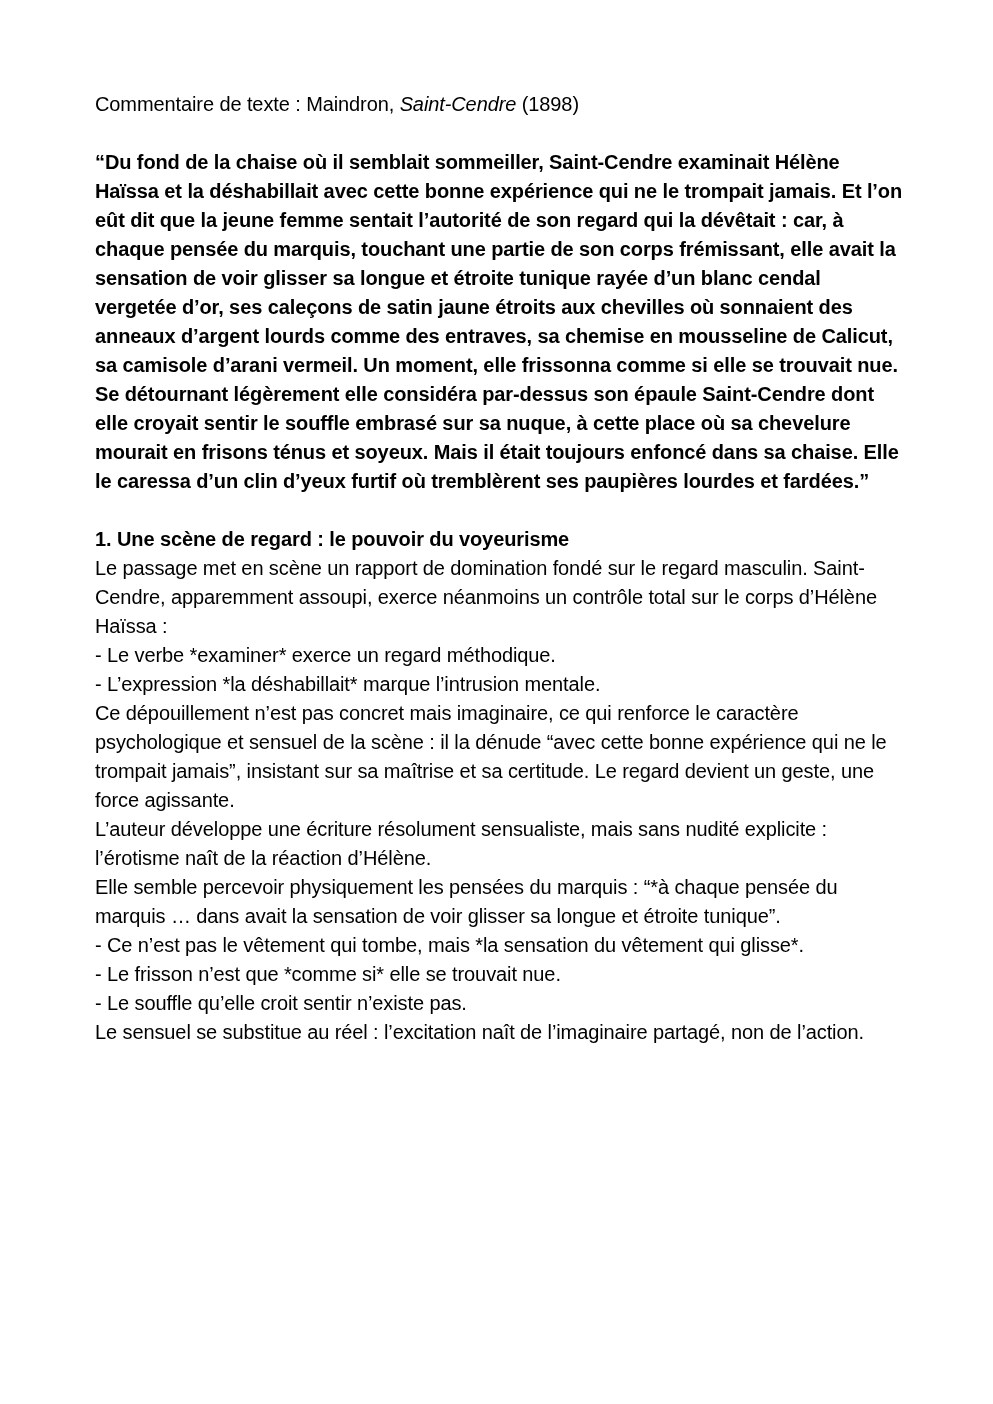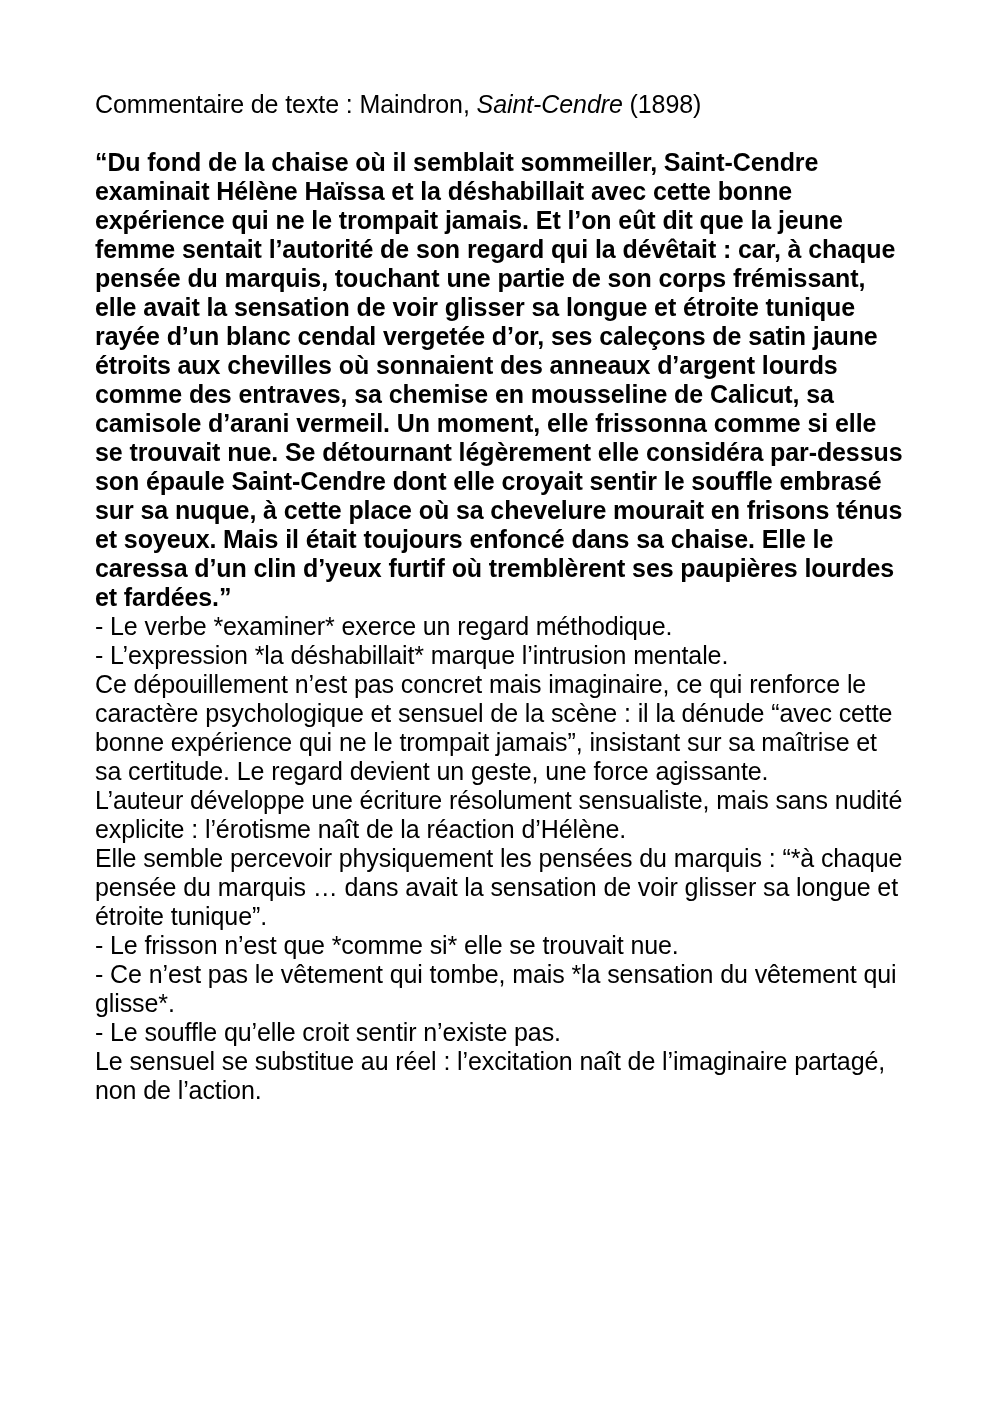--- a/index.html
+++ b/index.html
@@ -15,21 +15,21 @@
     overflow: hidden;
   }
   .page {
     box-sizing: border-box;
     width: 993px;
     height: 1404px;
     padding: 90px 90px 0 95px;
   }
   .page p {
     margin: 0;
-    font-size: 25px;
+    font-size: 20px;
     line-height: 29px;
     letter-spacing: -0.1px;
   }
   .gap {
     margin-top: 29px !important;
   }
   .doc-title .work {
     font-style: italic;
   }
   .quote {
@@ -41,24 +41,26 @@
 </style>
 </head>
 <body>
 
 <div class="page">
 
   <p class="doc-title"><span>Commentaire de texte : Maindron, </span><span class="work">Saint-Cendre</span><span> (1898)</span></p>
 
   <p class="quote gap">“Du fond de la chaise où il semblait sommeiller, Saint-Cendre examinait Hélène Haïssa et la déshabillait avec cette bonne expérience qui ne le trompait jamais. Et l’on eût dit que la jeune femme sentait l’autorité de son regard qui la dévêtait : car, à chaque pensée du marquis, touchant une partie de son corps frémissant, elle avait la sensation de voir glisser sa longue et étroite tunique rayée d’un blanc cendal vergetée d’or, ses caleçons de satin jaune étroits aux chevilles où sonnaient des anneaux d’argent lourds comme des entraves, sa chemise en mousseline de Calicut, sa camisole d’arani vermeil. Un moment, elle frissonna comme si elle se trouvait nue. Se détournant légèrement elle considéra par-dessus son épaule Saint-Cendre dont elle croyait sentir le souffle embrasé sur sa nuque, à cette place où sa chevelure mourait en frisons ténus et soyeux. Mais il était toujours enfoncé dans sa chaise. Elle le caressa d’un clin d’yeux furtif où tremblèrent ses paupières lourdes et fardées.”</p>
 
+  <p class="heading gap">1. Une scène de regard : le pouvoir du voyeurisme</p>
+  <p>Le passage met en scène un rapport de domination fondé sur le regard masculin. Saint-Cendre, apparemment assoupi, exerce néanmoins un contrôle total sur le corps d’Hélène Haïssa :</p>
   <p>- Le verbe *examiner* exerce un regard méthodique.</p>
   <p>- L’expression *la déshabillait* marque l’intrusion mentale.</p>
   <p>Ce dépouillement n’est pas concret mais imaginaire, ce qui renforce le caractère psychologique et sensuel de la scène : il la dénude “avec cette bonne expérience qui ne le trompait jamais”, insistant sur sa maîtrise et sa certitude. Le regard devient un geste, une force agissante.</p>
 
   <p>L’auteur développe une écriture résolument sensualiste, mais sans nudité explicite : l’érotisme naît de la réaction d’Hélène.</p>
   <p>Elle semble percevoir physiquement les pensées du marquis : “*à chaque pensée du marquis … dans avait la sensation de voir glisser sa longue et étroite tunique”.</p>
+  <p>- Ce n’est pas le vêtement qui tombe, mais *la sensation du vêtement qui glisse*.</p>
   <p>- Le frisson n’est que *comme si* elle se trouvait nue.</p>
-  <p>- Ce n’est pas le vêtement qui tombe, mais *la sensation du vêtement qui glisse*.</p>
   <p>- Le souffle qu’elle croit sentir n’existe pas.</p>
   <p>Le sensuel se substitue au réel : l’excitation naît de l’imaginaire partagé, non de l’action.</p>
 
 </div>
 
 </body></html>

